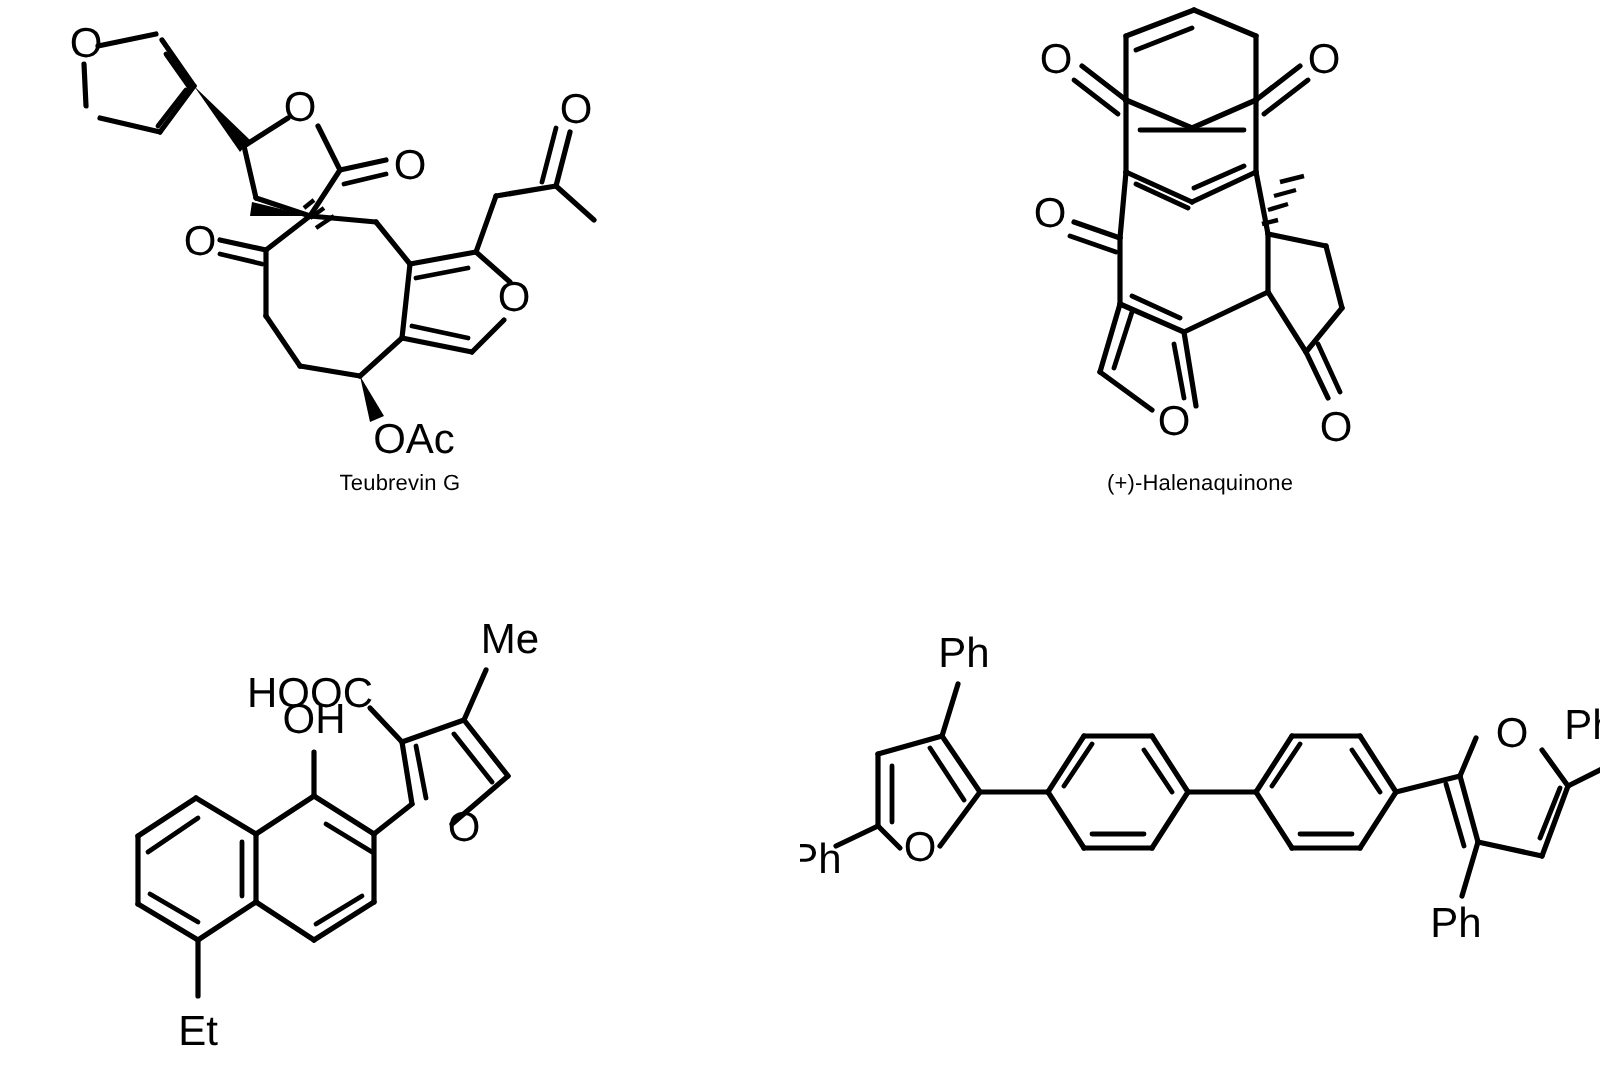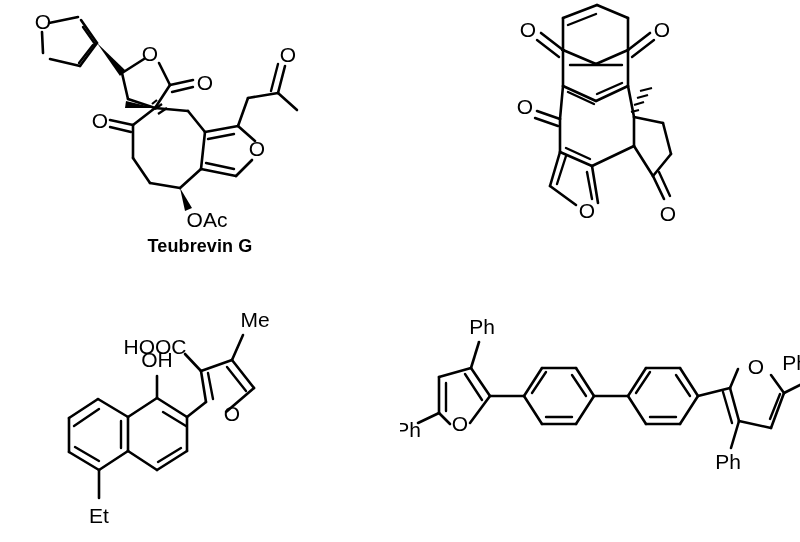--- a/index.html
+++ b/index.html
@@ -33,22 +33,22 @@
   .structure-canvas {
     display: block;
     width: 100%;
     height: 100%;
   }
   .caption {
     position: absolute;
     left: 0;
     width: 100%;
     text-align: center;
-    font-weight: bold;
-    font-size: 18px;
+    font-weight: normal;
+    font-size: 11px;
     letter-spacing: 0.1px;
     color: #000000;
     white-space: nowrap;
   }
   .cap-tl { top: 236px; }
   .cap-tr { top: 236px; }
 
   
   .bond {
     stroke: #000000;
@@ -227,20 +227,21 @@
       <text class="atom-label" x="187" y="212">O</text>
 
       <path class="bond" d="M 234,117 L 263,123"></path>
       <path class="bond" d="M 263,123 L 271,154"></path>
       <path class="bond" d="M 271,154 L 253,176"></path>
       <path class="bond" d="M 253,176 L 234,146"></path>
       <path class="bond" d="M 253,176 L 264,199"></path>
       <path class="bond-inner" d="M 259,172 L 270,196"></path>
       <text class="atom-label" x="268" y="215">O</text>
     </svg>
+    <div class="caption cap-tr">(+)-Halenaquinone</div>
   </div>
 
   <div class="structure-panel panel-bl">
     <svg class="structure-canvas" viewBox="0 0 400 271">
 
       <path class="bond" d="M 69,147 L 98,128"></path>
       <path class="bond-inner" d="M 74,155 L 99,138"></path>
       <path class="bond" d="M 98,128 L 128,146"></path>
       <path class="bond" d="M 128,146 L 128,180"></path>
       <path class="bond-inner" d="M 121,150 L 121,177"></path>

